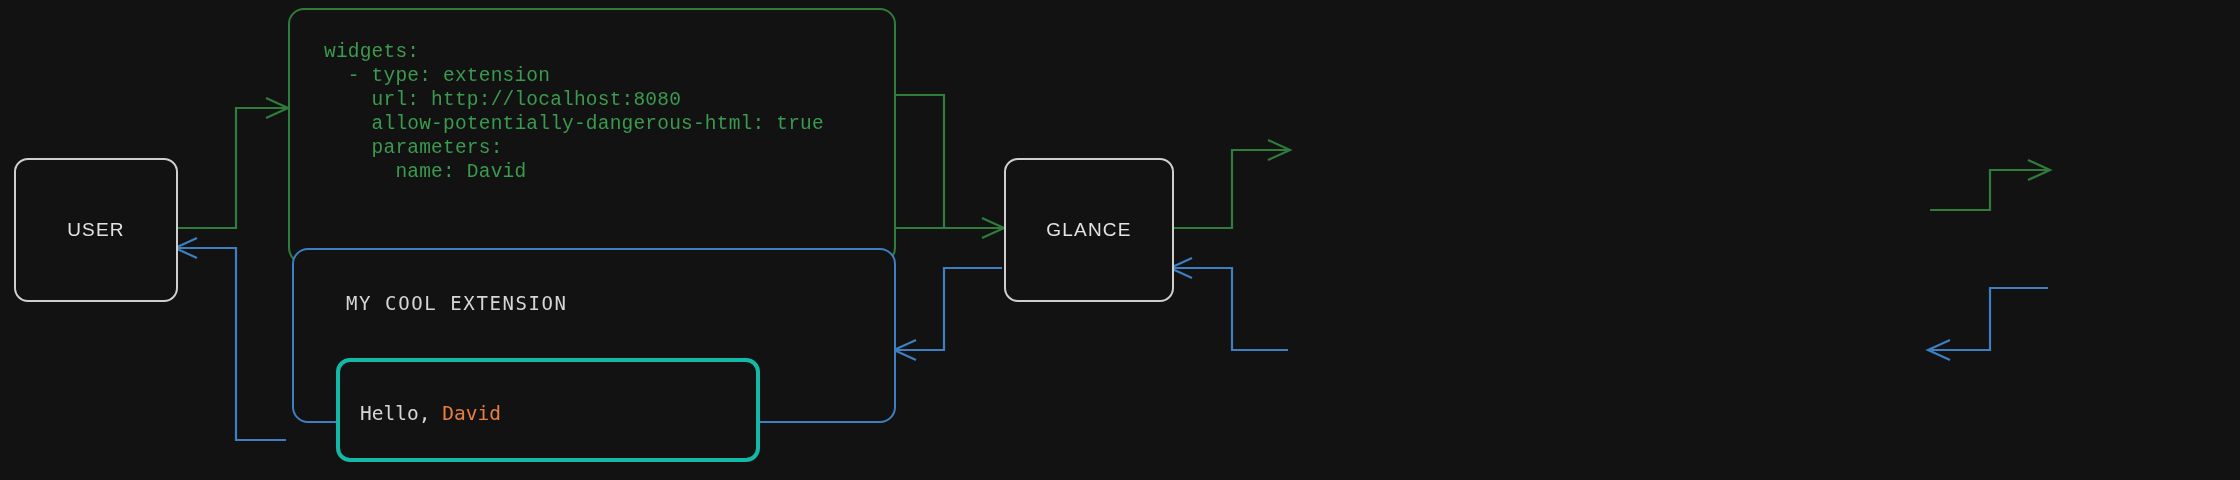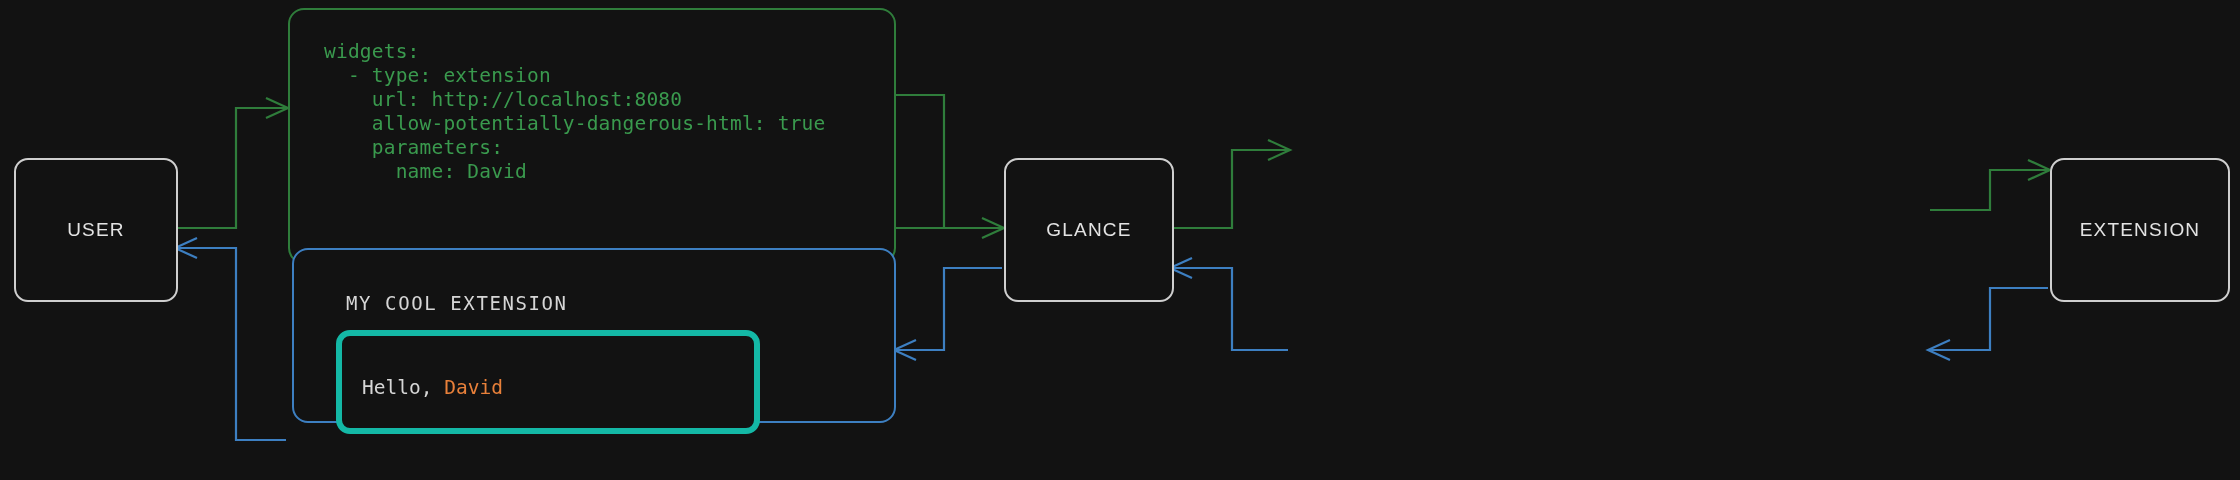--- a/index.html
+++ b/index.html
@@ -13,21 +13,21 @@
         font-size:19px;letter-spacing:1.2px;}
 
   .cbox{position:absolute;border-radius:16px;background:#121212;box-sizing:border-box;}
   .cbox.green{border:2px solid #2f7d3b;}
   .cbox.blue{border:2px solid #3d7fc1;}
 
   .code{white-space:pre;font-size:19.5px;line-height:24px;letter-spacing:0.2px;}
   .code.green{color:#3a9a4e;}
   .code.blue{color:#4f92d6;}
 
-  .inner{position:absolute;border:6px solid #14b8a6;border-radius:14px;background:#121212;box-sizing:border-box;}
+  .inner{position:absolute;border:4px solid #14b8a6;border-radius:14px;background:#121212;box-sizing:border-box;margin-top:28px;}
   .hello{position:absolute;font-size:19.5px;color:#d6d6d6;white-space:pre;}
   .hello .accent{color:#e8803a;}
   .wtitle{position:absolute;font-size:19px;color:#d6d6d6;letter-spacing:1.6px;
           font-family:"DejaVu Sans Mono","Liberation Mono",monospace;}
 
   svg.wires{position:absolute;left:0;top:0;width:2240px;height:480px;overflow:visible;}
   .gw{fill:none;stroke:#2f7d3b;stroke-width:2.2;}
   .bw{fill:none;stroke:#3d7fc1;stroke-width:2.2;}
   .gh{fill:none;stroke:#2f7d3b;stroke-width:2.2;}
   .bh{fill:none;stroke:#3d7fc1;stroke-width:2.2;}
@@ -66,25 +66,22 @@
   </svg>
 
   <div class="node" style="left:1004px;top:158px;width:166px;height:140px;">
     <span>GLANCE</span>
   </div>
 
   <div class="node" style="left:14px;top:158px;width:160px;height:140px;">
     <span>USER</span>
   </div>
 
-  <div class="node" style="left:2050px;top:158px;width:176px;height:140px;">
-    <span>EXTENSION</span>
-  </div>
 
-  <div class="cbox green" style="left:288px;top:8px;width:608px;height:256px;">
+  <div class="cbox green" style="left:288px;top:8px;width:608px;height:256px;font-family:Liberation Mono, monospace;">
     <div class="code green" style="position:absolute;left:34px;top:30px;">widgets:
   - type: extension
     url: http://localhost:8080
     allow-potentially-dangerous-html: true
     parameters:
       name: David</div>
   </div>
 
 
   <div class="cbox blue" style="left:292px;top:248px;width:604px;height:175px;">

